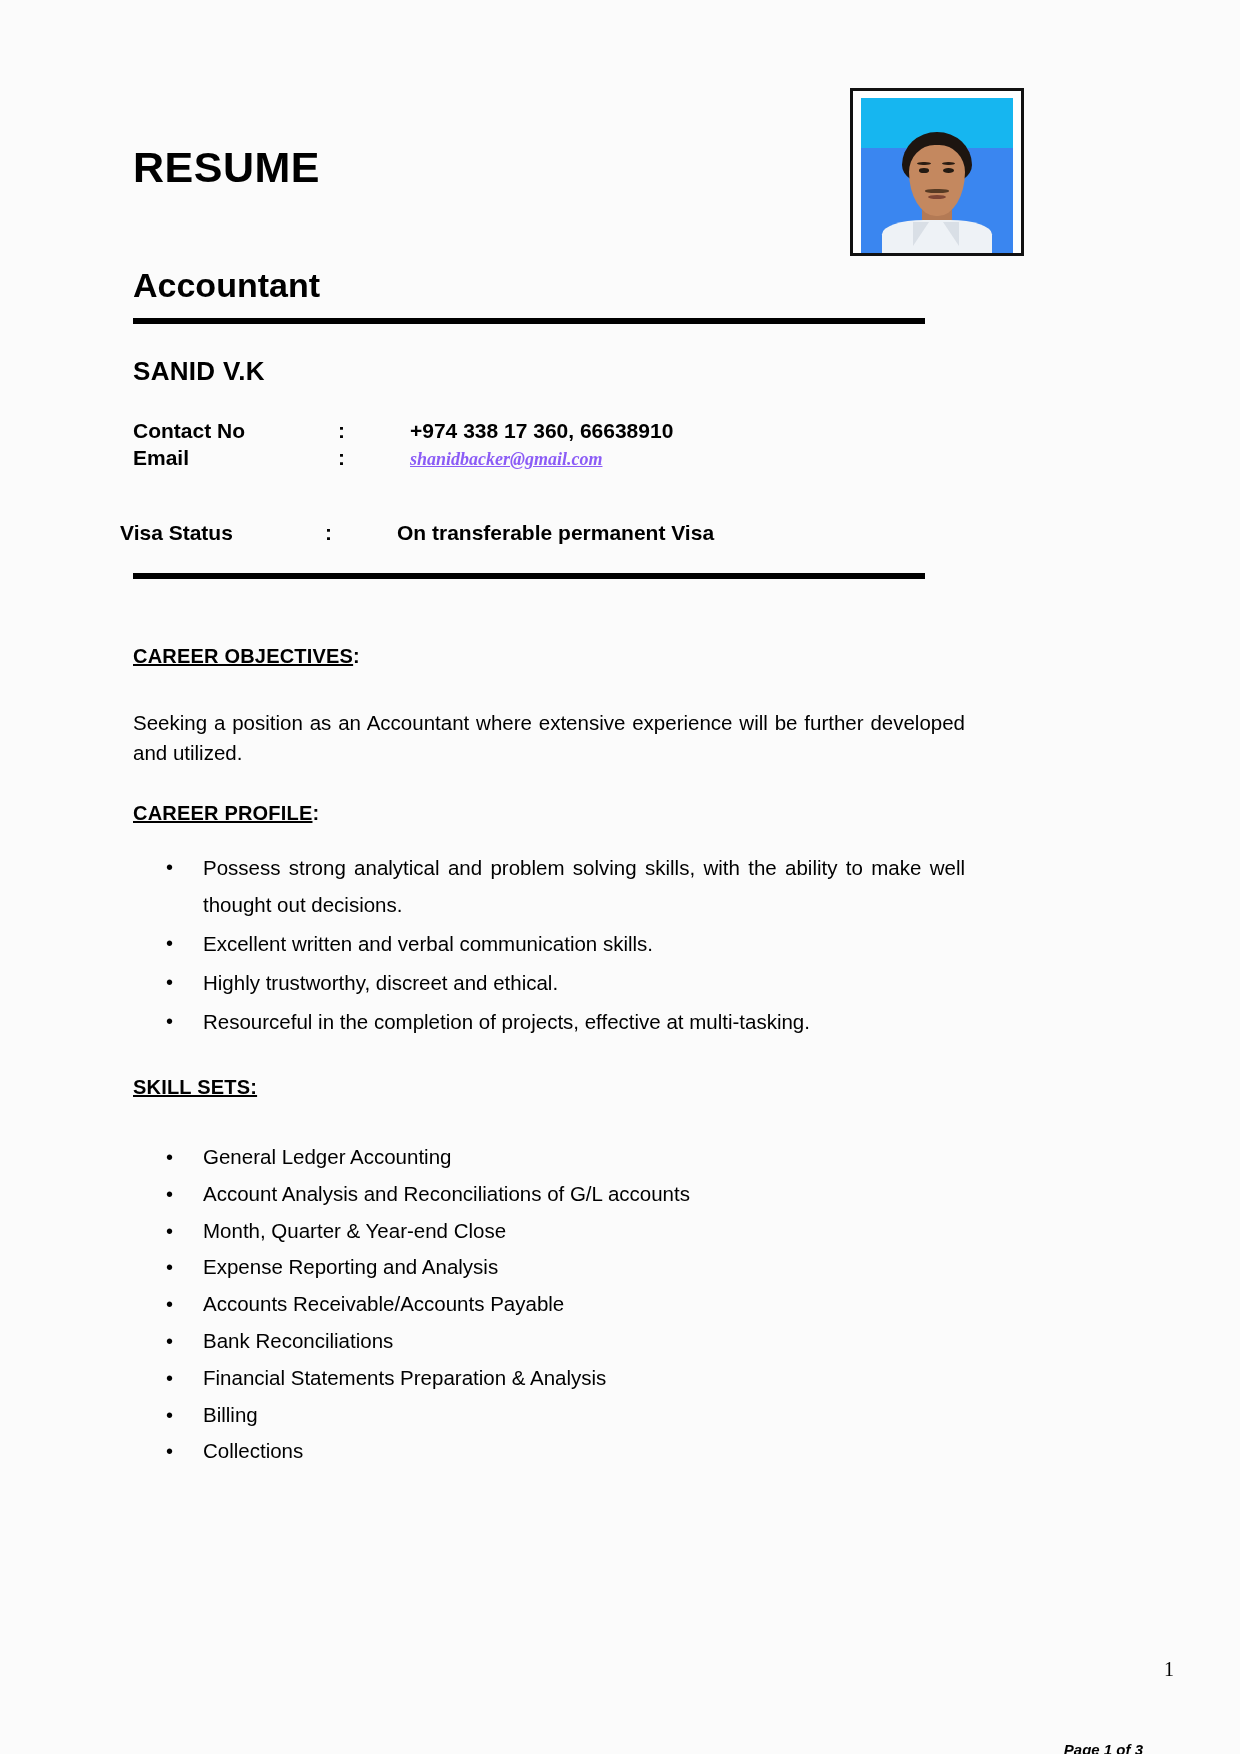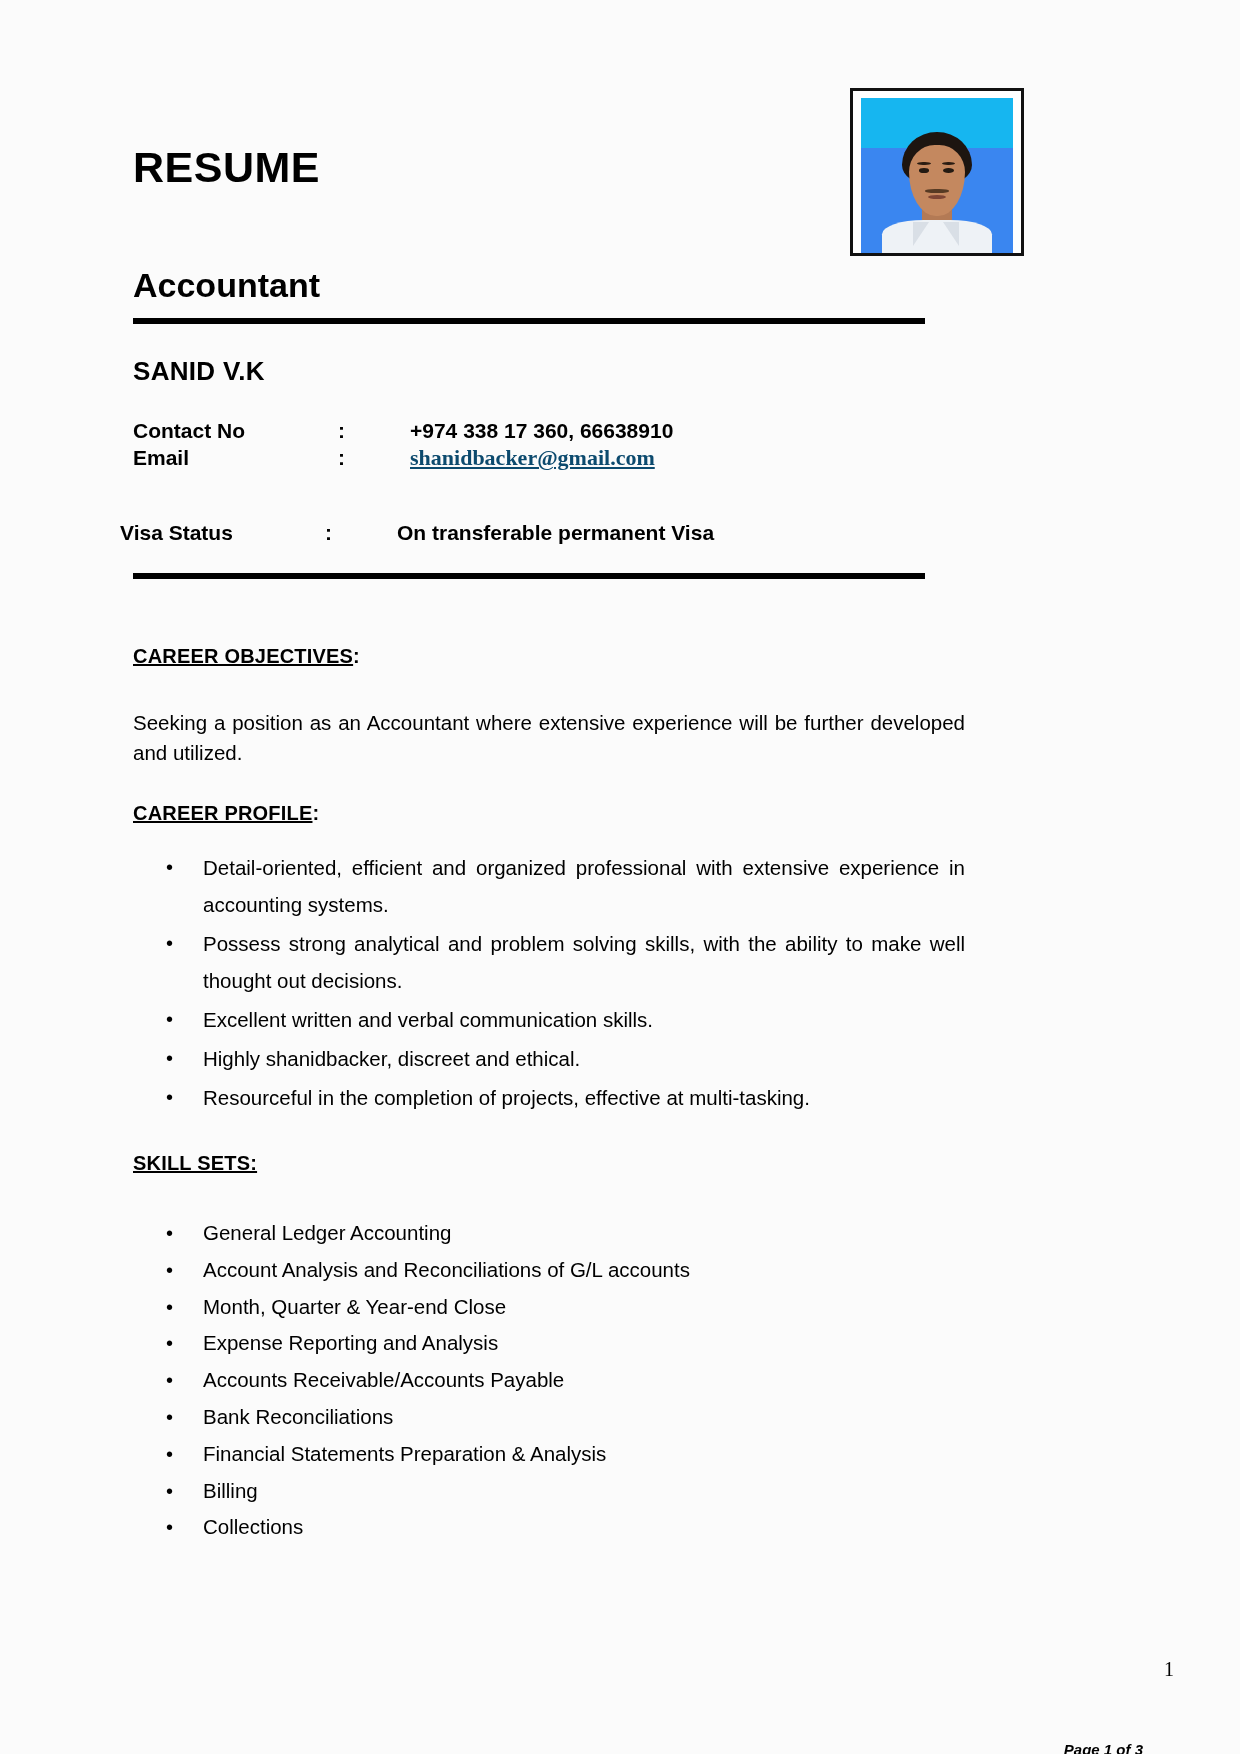--- a/index.html
+++ b/index.html
@@ -185,25 +185,26 @@
     font-size: 21px;
     font-weight: bold;
     line-height: 27px;
     border-collapse: collapse;
   }
   .info-table td { padding: 0; vertical-align: top; white-space: nowrap; }
   .info-label { width: 205px; }
   .info-colon { width: 72px; }
   .info-value { padding-left: 0; }
   .email-link {
-    color: #0c4a6e;
+    color: #8b5cf6;
     text-decoration: underline;
     font-family: "Liberation Serif", serif;
     font-weight: bold;
-    font-size: 22px;
+    font-size: 18px;
+    font-style: italic;
   }
   .visa-row {
     position: absolute;
     left: 120px;
     top: 519px;
     font-size: 21px;
     font-weight: bold;
     line-height: 27px;
     border-collapse: collapse;
   }
@@ -350,24 +351,23 @@
 
     <div class="spacer-34"></div>
 
     <div class="section-head">
       <span class="u">CAREER PROFILE</span><span>:</span>
     </div>
 
     <div class="spacer-24"></div>
 
     <ul class="bullets profile-bullets">
-      <li>Detail-oriented, efficient and organized professional with extensive experience in accounting systems.</li>
       <li>Possess strong analytical and problem solving skills, with the ability to make well thought out decisions.</li>
       <li>Excellent written and verbal communication skills.</li>
-      <li>Highly shanidbacker, discreet and ethical.</li>
+      <li>Highly trustworthy, discreet and ethical.</li>
       <li>Resourceful in the completion of projects, effective at multi-tasking.</li>
     </ul>
 
     <div class="spacer-34"></div>
 
     <div class="section-head">
       <span class="u">SKILL SETS:</span><span></span>
     </div>
 
     <div class="spacer-40"></div>

